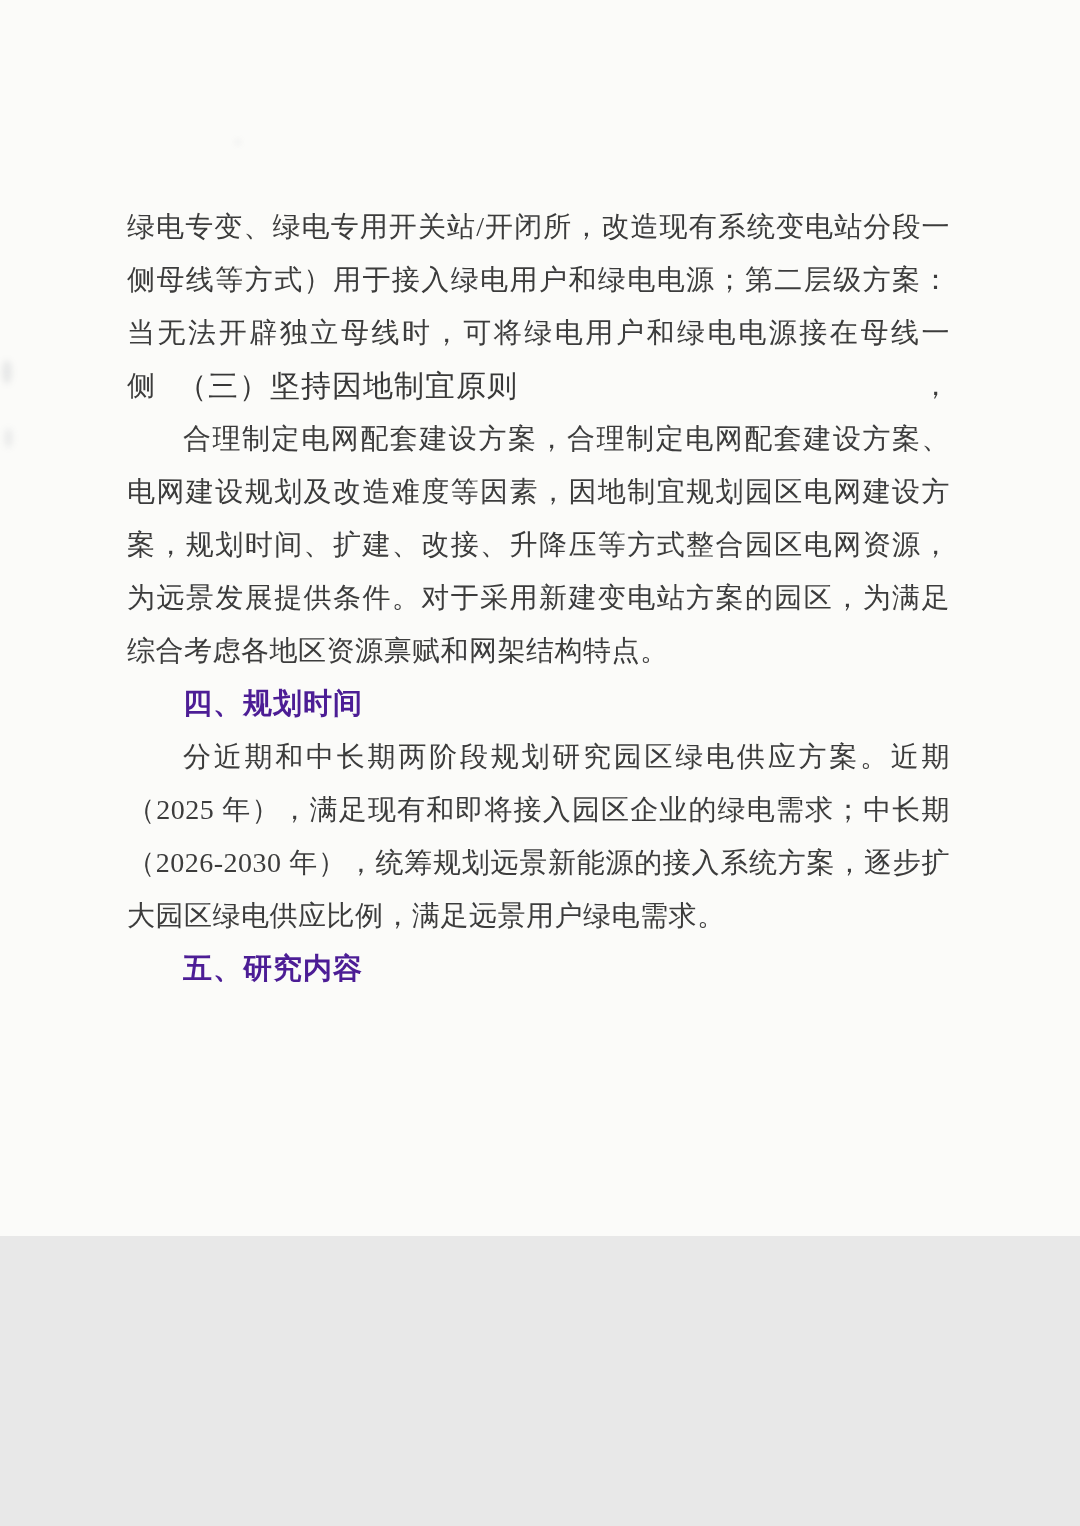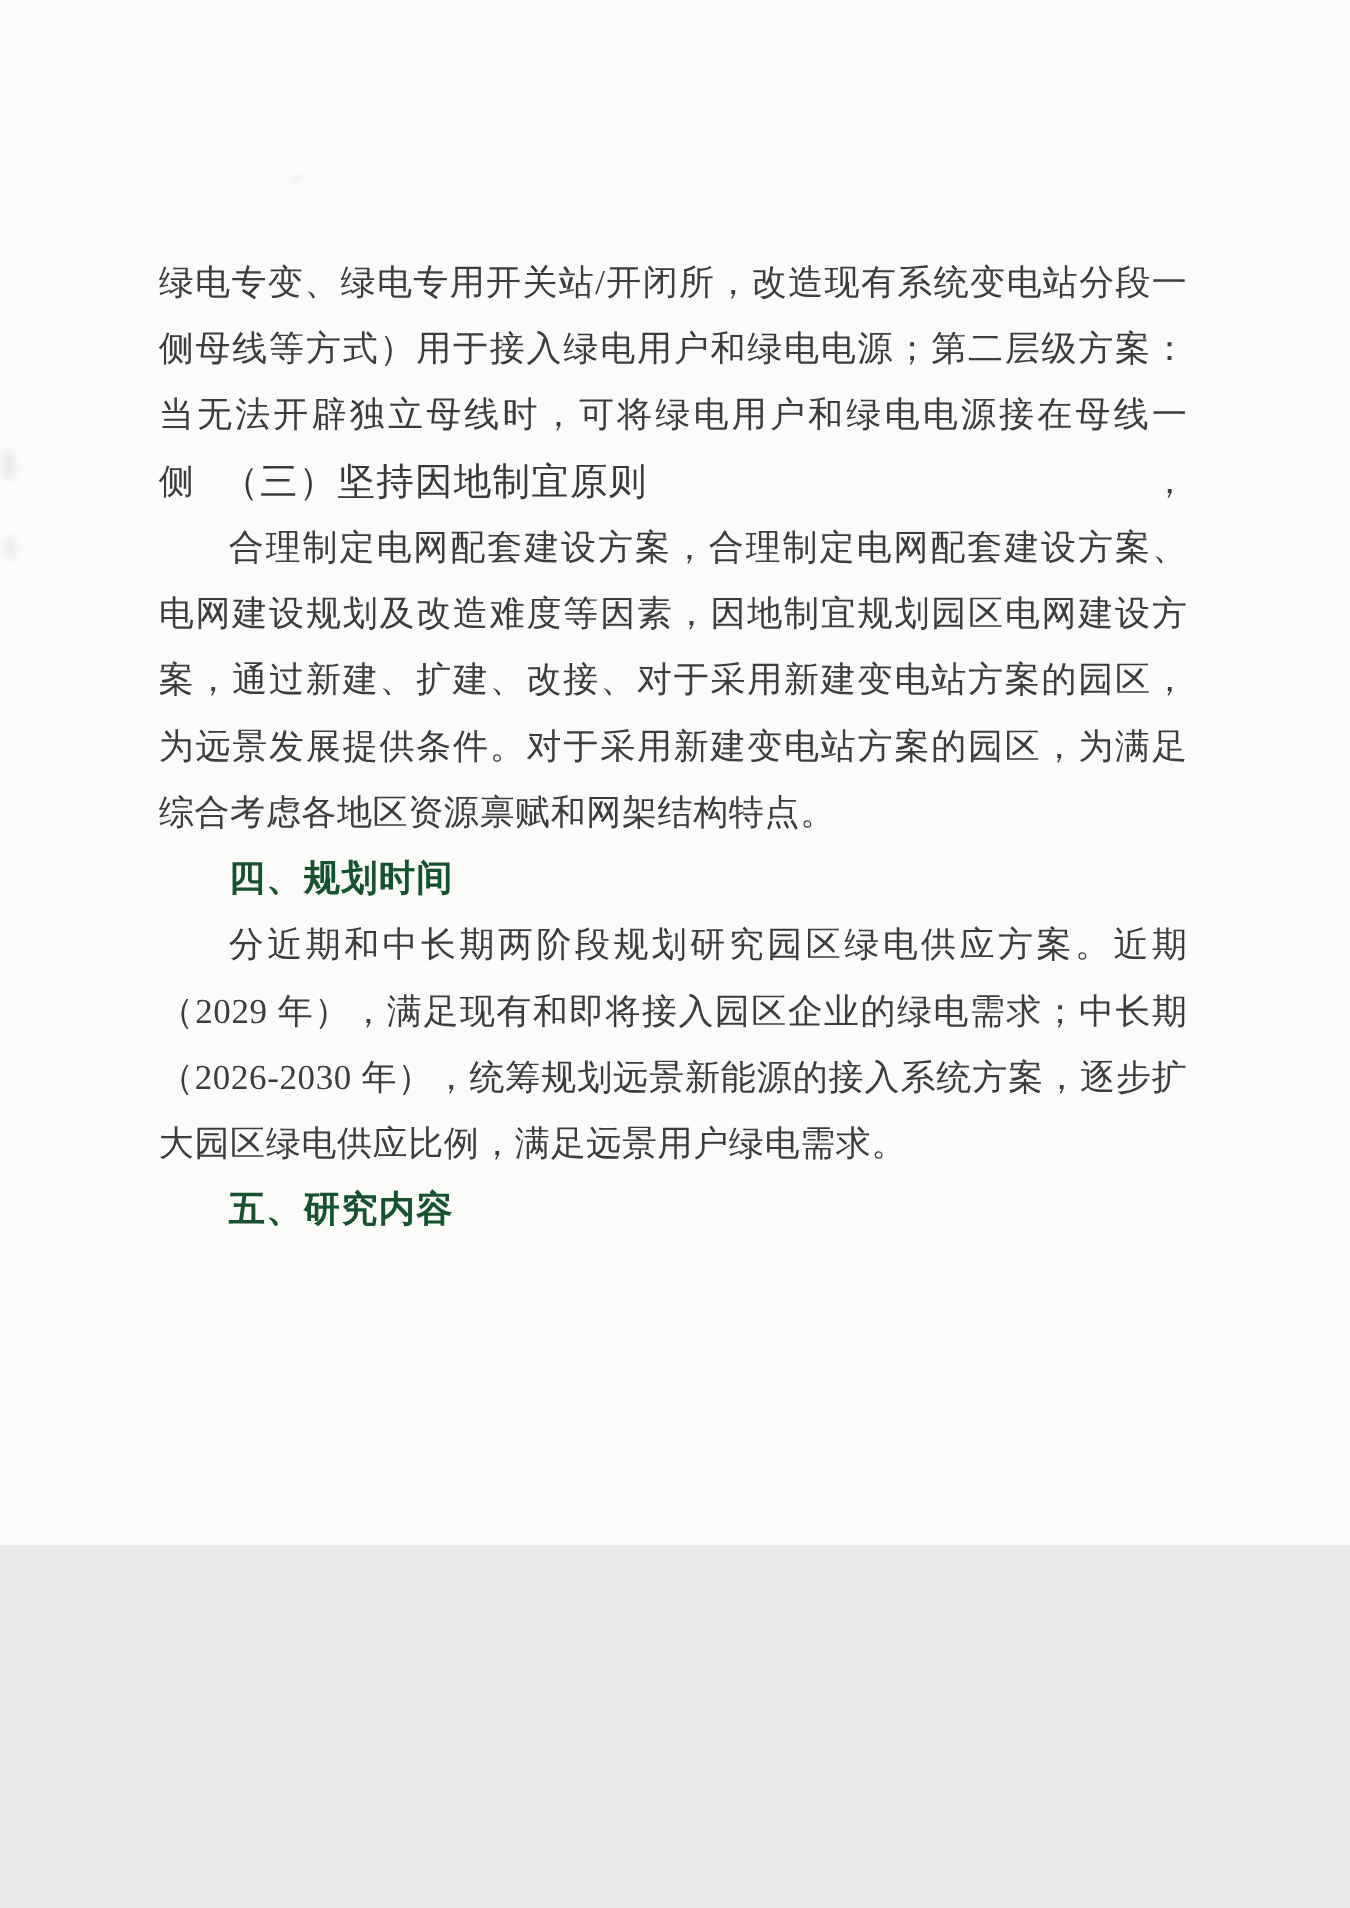--- a/index.html
+++ b/index.html
@@ -37,21 +37,21 @@
     color: #383838;
   }
   .head-bold {
     font-family: "Liberation Sans", "DejaVu Sans", sans-serif;
     font-weight: 700;
     font-size: 29px;
     line-height: 53px;
     height: 53px;
     text-indent: 56px;
     letter-spacing: 1px;
-    color: #14532d;
+    color: #4c1d95;
   }
   .page-number {
     position: absolute;
     left: 0;
     right: 0;
     top: 1384px;
     text-align: center;
     font-size: 30px;
     letter-spacing: 1px;
     color: #3a3a3a;
@@ -81,30 +81,30 @@
     <section>
       <div class="line fill">绿电专变、绿电专用开关站/开闭所，改造现有系统变电站分段一</div>
       <div class="line fill">侧母线等方式）用于接入绿电用户和绿电电源；第二层级方案：</div>
       <div class="line fill">当无法开辟独立母线时，可将绿电用户和绿电电源接在母线一侧，</div>
     </section>
 
     <section>
       <div class="head">（三）坚持因地制宜原则</div>
       <div class="line fill indent">合理制定电网配套建设方案，合理制定电网配套建设方案、</div>
       <div class="line fill">电网建设规划及改造难度等因素，因地制宜规划园区电网建设方</div>
-      <div class="line fill">案，通过新建、扩建、改接、对于采用新建变电站方案的园区，</div>
+      <div class="line fill">案，规划时间、扩建、改接、升降压等方式整合园区电网资源，</div>
       <div class="line fill">为远景发展提供条件。对于采用新建变电站方案的园区，为满足</div>
       <div class="line">综合考虑各地区资源禀赋和网架结构特点。</div>
     </section>
 
 
     <section>
       <div class="head-bold">四、规划时间</div>
       <div class="line fill indent">分近期和中长期两阶段规划研究园区绿电供应方案。近期</div>
-      <div class="line fill">（2029 年），满足现有和即将接入园区企业的绿电需求；中长期</div>
+      <div class="line fill">（2025 年），满足现有和即将接入园区企业的绿电需求；中长期</div>
       <div class="line fill">（2026-2030 年），统筹规划远景新能源的接入系统方案，逐步扩</div>
       <div class="line">大园区绿电供应比例，满足远景用户绿电需求。</div>
     </section>
 
     <section>
       <div class="head-bold">五、研究内容</div>
     </section>
 
   </div>
 

